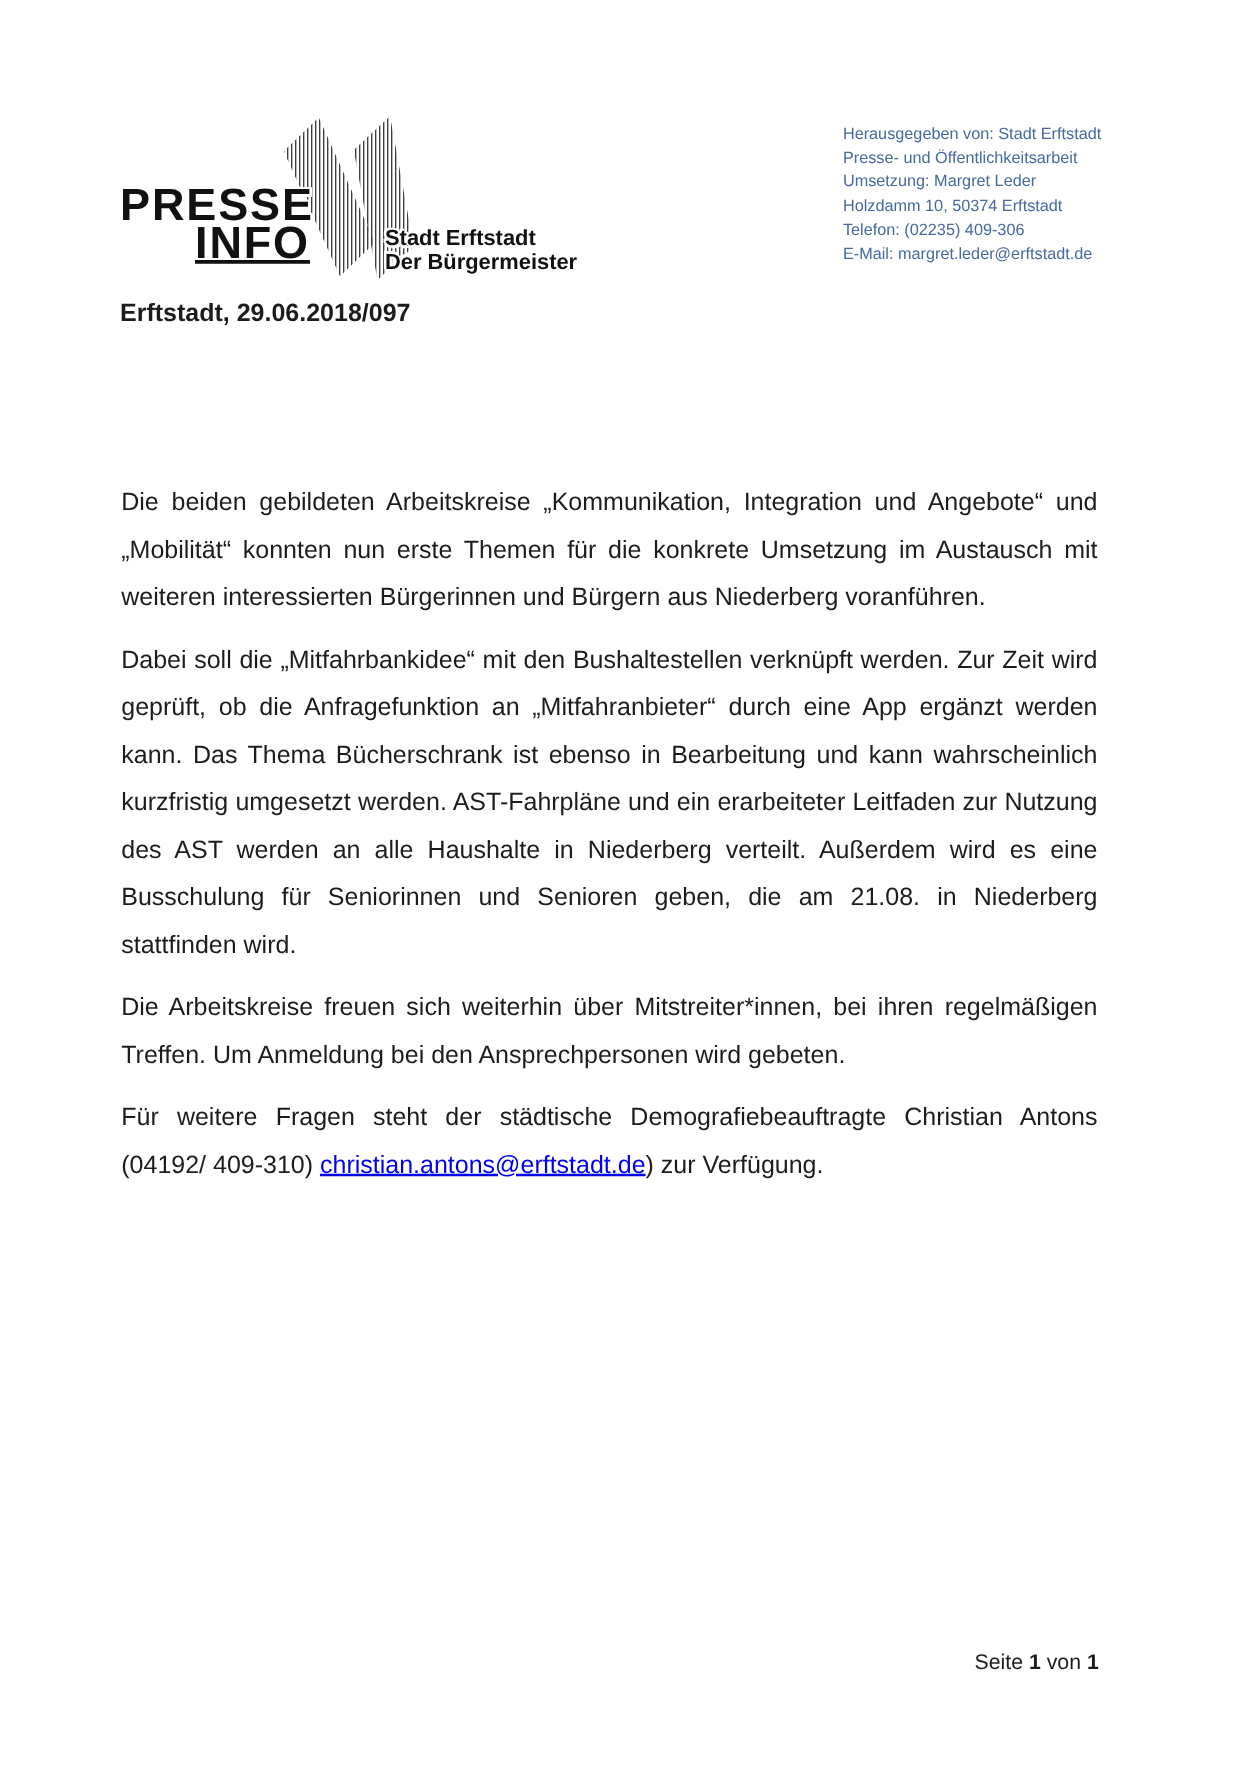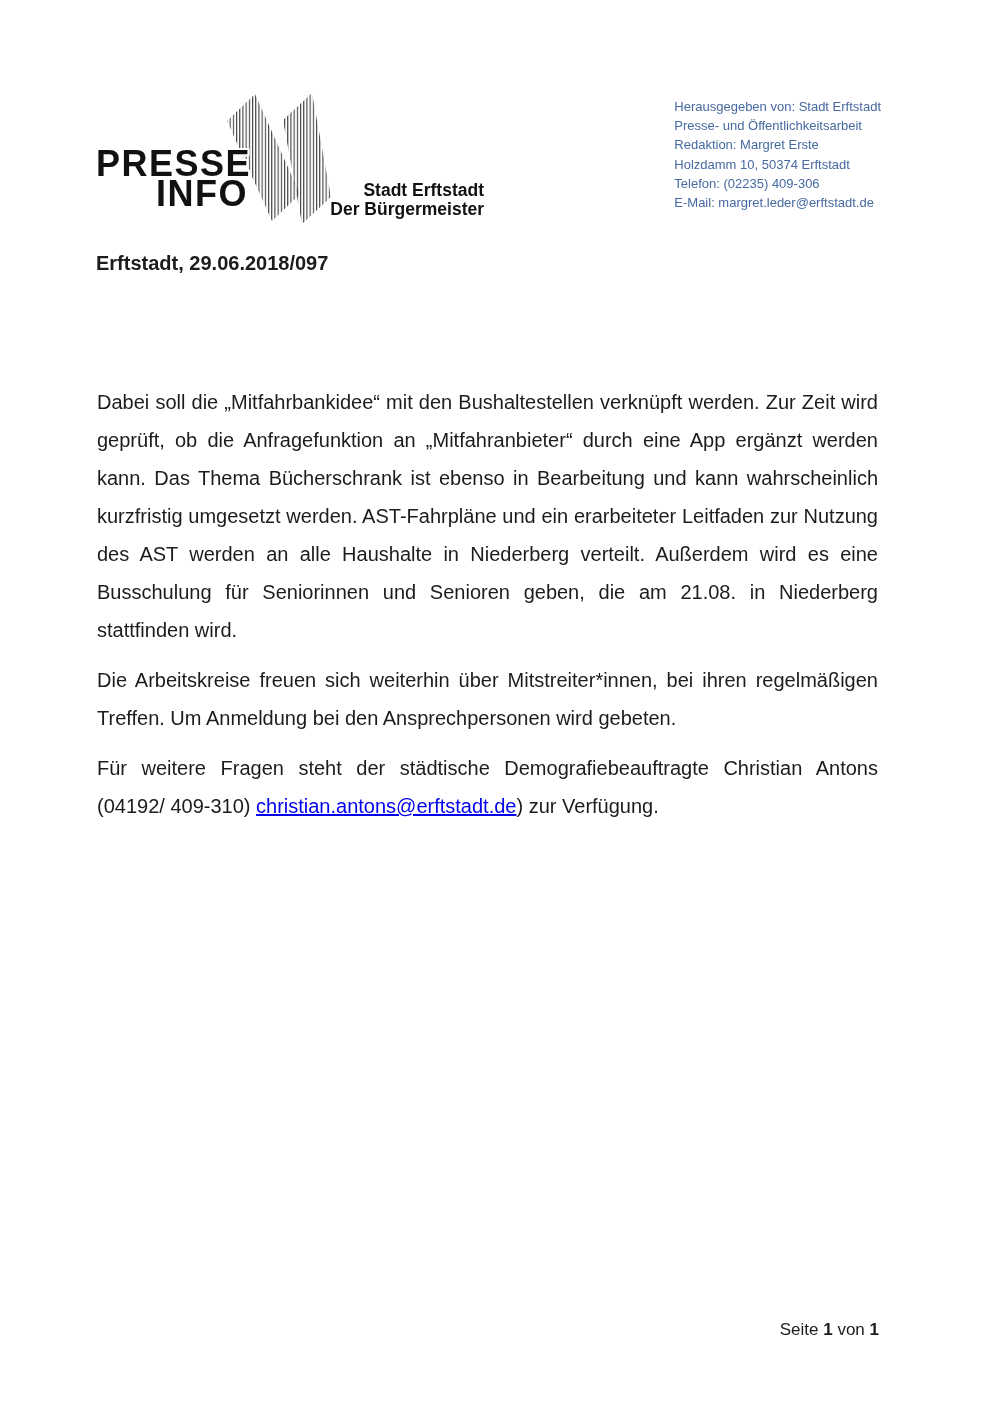--- a/index.html
+++ b/index.html
@@ -19,42 +19,42 @@
     font-weight:900;
     font-size:36px;
     letter-spacing:1.5px;
     color:#111111;
     line-height:1;
     z-index:2;
     text-shadow:2px 0 0 #fff,-2px 0 0 #fff,0 2px 0 #fff,0 -2px 0 #fff,
                 2px 2px 0 #fff,-2px -2px 0 #fff,2px -2px 0 #fff,-2px 2px 0 #fff;
   }
   .logo-word-1{left:96px;top:146px;}
-  .logo-word-2{left:156px;top:176px;}
+  .logo-word-2{left:156px;top:176px;text-decoration:underline;}
   .logo-org{
     position:absolute;left:308px;top:181px;width:176px;
-    text-align:right;
+    text-align:left;
     font-weight:700;font-size:17.5px;line-height:19px;color:#111111;
     z-index:2;
     text-shadow:2px 0 0 #fff,-2px 0 0 #fff,0 2px 0 #fff,0 -2px 0 #fff,
                 2px 2px 0 #fff,-2px -2px 0 #fff;
   }
 
   
   .masthead{
     position:absolute;top:97px;right:119px;
     text-align:left;
     font-size:13px;line-height:19.2px;
     color:#4669a0;
   }
 
   
   .dateline{
     position:absolute;left:96px;top:240px;
-    font-size:20px;font-weight:700;margin-top:12px;
+    font-size:20px;font-weight:700;
   }
   .title{
     position:absolute;left:96px;top:330px;margin:0;
     font-size:26px;font-weight:700;color:#1c1c1c;
   }
 
   
   .body-block{
     position:absolute;left:97px;top:383px;width:781px;
     font-size:20px;line-height:38px;
@@ -93,30 +93,31 @@
   <div class="logo-word logo-word-2">INFO</div>
 
   <div class="logo-org">
     <div>Stadt Erftstadt</div>
     <div>Der Bürgermeister</div>
   </div>
 
   <div class="masthead">
     <div>Herausgegeben von: Stadt Erftstadt</div>
     <div>Presse- und Öffentlichkeitsarbeit</div>
-    <div>Redaktion: Margret Erste</div>
+    <div>Umsetzung: Margret Leder</div>
     <div>Holzdamm 10, 50374 Erftstadt</div>
     <div>Telefon: (02235) 409-306</div>
     <div>E-Mail: margret.leder@erftstadt.de</div>
   </div>
 
   <div class="dateline">Erftstadt, 29.06.2018/097</div>
 
 
   <main class="body-block">
+    <p>Die beiden gebildeten Arbeitskreise „Kommunikation, Integration und Angebote“ und „Mobilität“ konnten nun erste Themen für die konkrete Umsetzung im Austausch mit weiteren interessierten Bürgerinnen und Bürgern aus Niederberg voranführen.</p>
     <p>Dabei soll die „Mitfahrbankidee“ mit den Bushaltestellen verknüpft werden. Zur Zeit wird geprüft, ob die Anfragefunktion an „Mitfahranbieter“ durch eine App ergänzt werden kann. Das Thema Bücherschrank ist ebenso in Bearbeitung und kann wahrscheinlich kurzfristig umgesetzt werden. AST-Fahrpläne und ein erarbeiteter Leitfaden zur Nutzung des AST werden an alle Haushalte in Niederberg verteilt. Außerdem wird es eine Busschulung für Seniorinnen und Senioren geben, die am 21.08. in Niederberg stattfinden wird.</p>
     <p>Die Arbeitskreise freuen sich weiterhin über Mitstreiter*innen, bei ihren regelmäßigen Treffen. Um Anmeldung bei den Ansprechpersonen wird gebeten.</p>
     <p><span>Für weitere Fragen steht der städtische Demografiebeauftragte Christian Antons (04192/ 409-310) </span><a href="#" class="email-link">christian.antons@erftstadt.de</a><span>) zur Verfügung.</span></p>
   </main>
 
   <div class="page-footer">
     <span>Seite</span>
     <b>1</b>
     <span>von</span>
     <b>1</b>

